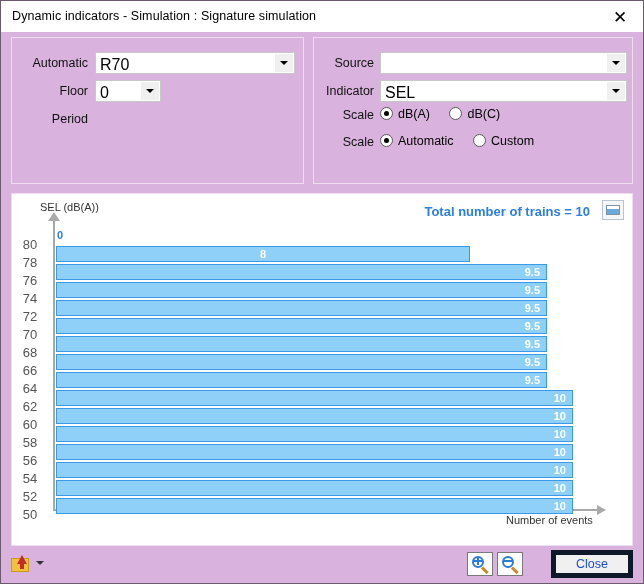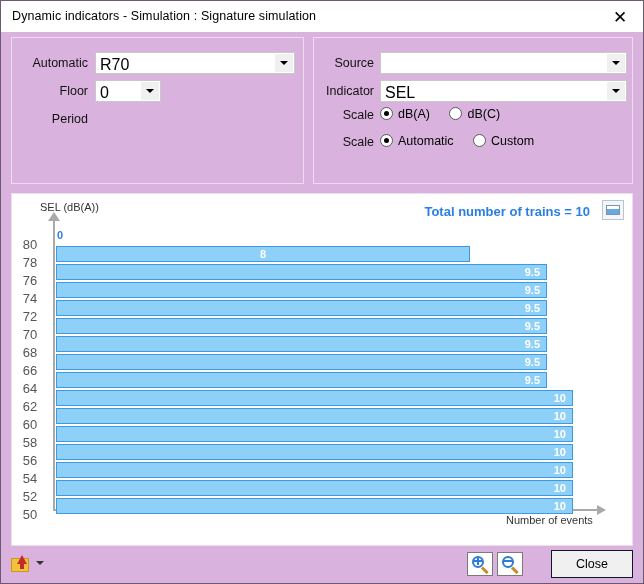--- a/index.html
+++ b/index.html
@@ -173,23 +173,23 @@
     transform:rotate(45deg);transform-origin:left center;
   }
   .zoom-btn .sign{
     position:absolute;left:6px;top:7px;width:8px;height:2px;background:#2c7bd4;
   }
   .zoom-btn .signv{
     position:absolute;left:9px;top:4px;width:2px;height:8px;background:#2c7bd4;
   }
   .close-btn{
     position:absolute;right:10px;top:4px;width:82px;height:28px;
-    box-sizing:border-box;border:1px solid #0f172a;background:#f0f0f0;
+    box-sizing:border-box;border:5px solid #0f172a;background:#f0f0f0;
     display:flex;align-items:center;justify-content:center;
-    font-size:12.5px;color:#000000;cursor:pointer;
+    font-size:12.5px;color:#1d4ed8;cursor:pointer;
   }
 </style>
 </head>
 <body>
 
 <div class="window">
 
   <div class="titlebar">
     <div class="title-text">Dynamic indicators - Simulation : Signature simulation</div>
     <div class="close-x">✕</div>

